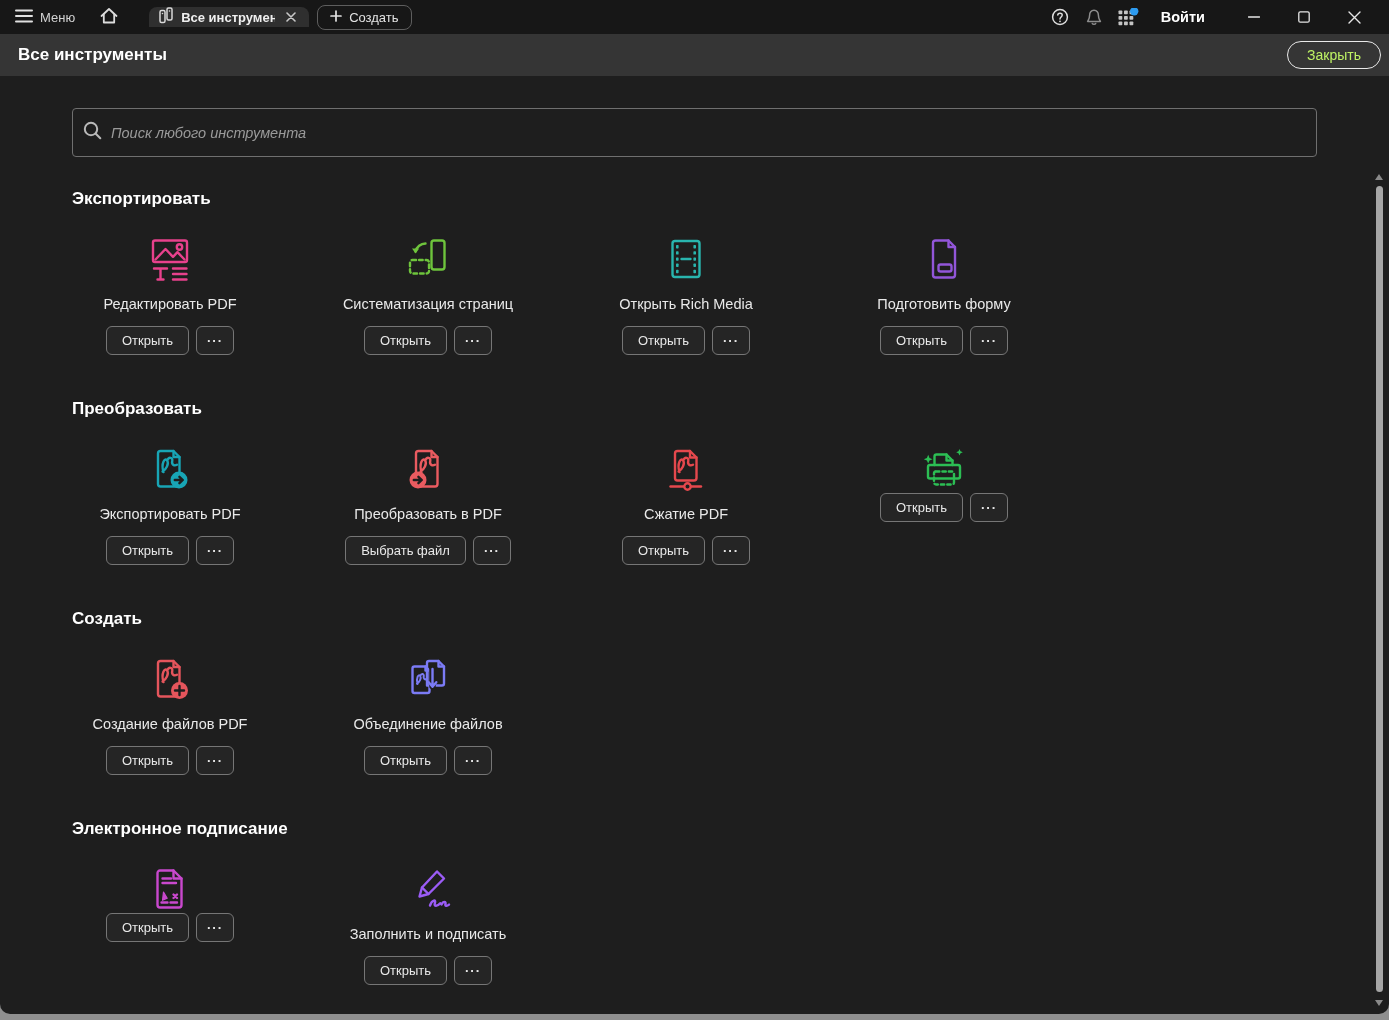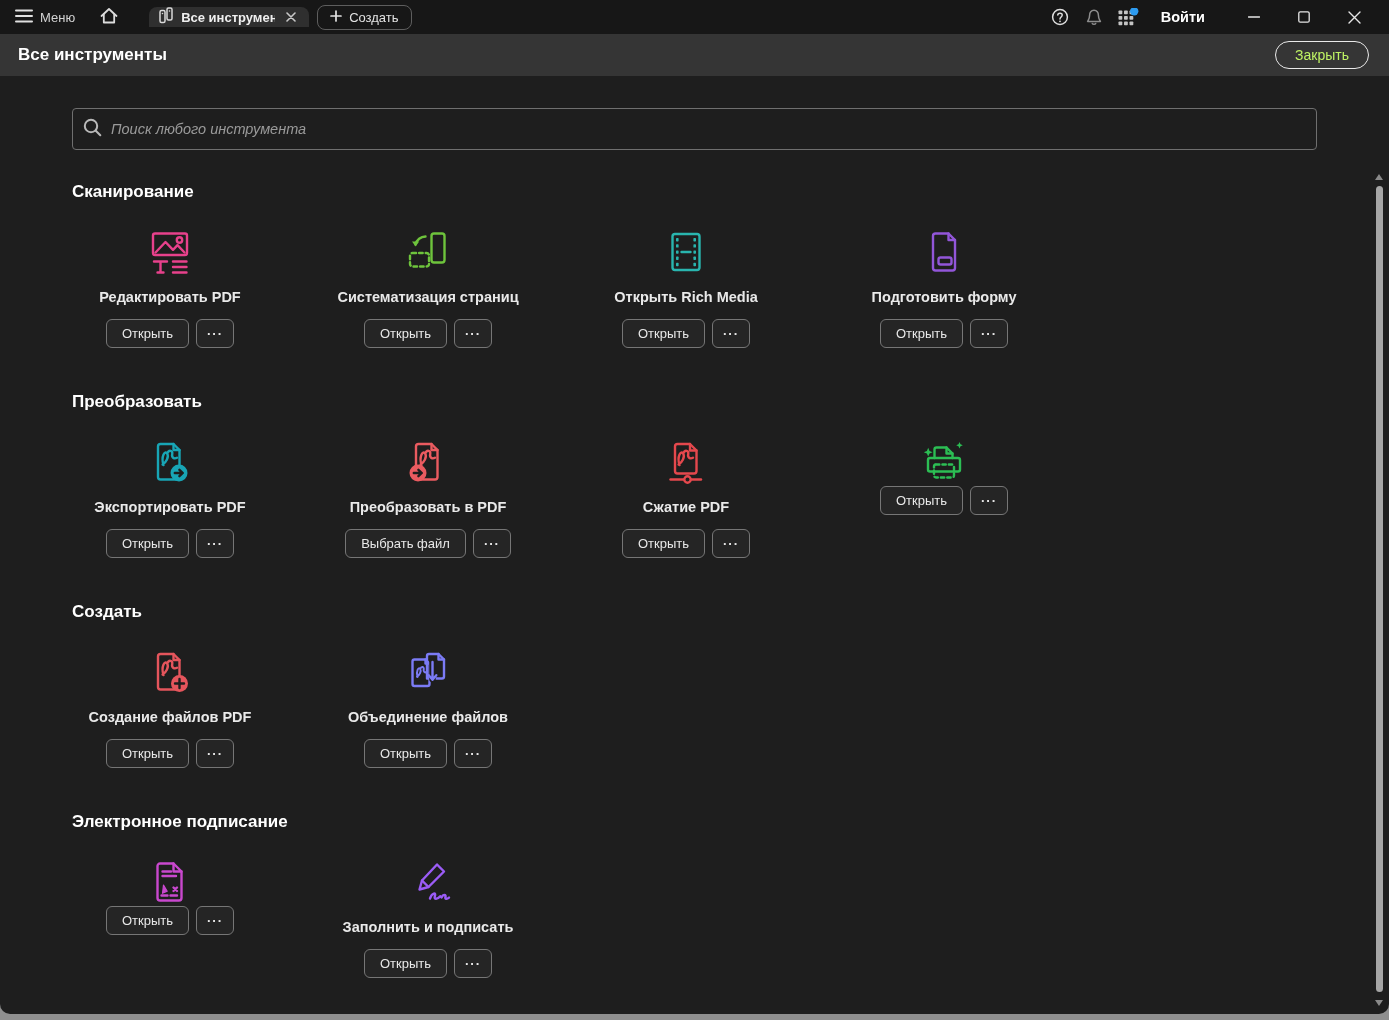--- a/index.html
+++ b/index.html
@@ -34,48 +34,48 @@
     display:flex; align-items:center; gap:7px; border:1px solid #5E5E5E; border-radius:8px;
     height:25px; padding:0 12px; margin:auto 0 auto 8px; color:#E3E3E3; font-size:13px;
   }
   .tb-right { margin-left:auto; display:flex; align-items:center; gap:4px; padding-right:12px; }
   .tb-icon-btn { display:flex; align-items:center; justify-content:center; width:30px; height:100%; position:relative; }
   .signin { color:#FFFFFF; font-weight:700; font-size:14.5px; padding:0 22px 0 14px; }
   .winctl { width:46px; height:100%; display:flex; align-items:center; justify-content:center; }
   
   .appbar {
     height:42px; background:#353535; flex:0 0 42px;
-    display:flex; align-items:center; padding:0 20px 0 18px;
+    display:flex; align-items:center; padding:0 8px 0 18px;
   }
   .app-title { color:#FFFFFF; font-size:17px; font-weight:700; }
   .close-pill {
     margin-left:auto; border:1.5px solid #E9E9E9; border-radius:15px; background:transparent;
     color:#bef264; font-size:14px; padding:5px 19px; font-family:inherit;
   }
   
   .content { flex:1; position:relative; overflow:hidden; padding:32px 72px 0 72px; }
   .searchbar {
-    height:42px; border:1px solid #6F6F6F; border-radius:4px; background:transparent;
+    height:49px; border:1px solid #6F6F6F; border-radius:4px; background:transparent;
     display:flex; align-items:center; padding:0 10px; gap:9px;justify-content:space-between;
   }
   .searchbar input {
     flex:1; background:transparent; border:none; outline:none;
     color:#DDDDDD; font-size:14.5px; font-style:italic; font-family:inherit;
   }
   .searchbar input::placeholder { color:#9A9A9A; font-style:italic; }
   .sections { margin-top:31px; }
   .tool-section { margin-bottom:41px; }
   .section-title { color:#FFFFFF; font-size:17px; font-weight:700; line-height:21px; margin-bottom:20px; }
   .tool-row { display:grid; grid-template-columns:repeat(4,258px); margin-left:-31px; }
   .tool-card { height:128px; display:flex; flex-direction:column; align-items:center; }
   .tool-icon { width:48px; height:48px; margin-top:6px; flex:0 0 auto; }
   .tool-icon svg { width:48px; height:48px; display:block; }
   .tool-label {
     flex:1; display:flex; align-items:center; text-align:center;
-    color:#E9E9E9; font-size:14.5px; line-height:17px; max-width:190px;font-weight:bold;
+    color:#E9E9E9; font-size:14.5px; line-height:17px; max-width:190px;
   }
   .tool-buttons { display:flex; gap:7px; margin-bottom:2px; }
   .btn {
     height:29px; background:#252525; border:1px solid #767676; border-radius:6px;
     color:#E8E8E8; font-size:13px; padding:0 15px; font-family:inherit;
   }
   .btn.more { padding:0 10px; letter-spacing:1px; font-weight:700; }
   
   .scrollbar { position:absolute; right:4px; top:96px; bottom:6px; width:11px; }
   .sb-up, .sb-down { position:absolute; left:1px; width:0; height:0; border-left:4.5px solid transparent; border-right:4.5px solid transparent; }
@@ -191,21 +191,21 @@
         <svg width="19" height="19" viewBox="0 0 19 19" fill="none" stroke="#B9B9B9" stroke-width="2" stroke-linecap="round">
             <circle cx="8" cy="8" r="6.2"></circle>
             <path d="M12.8 12.8 L17.3 17.3"></path>
           </svg>
       </span>
       <input type="text" placeholder="Поиск любого инструмента" style="">
     </div>
 
     <div class="sections">
         <section class="tool-section">
-          <h2 class="section-title">Сканирование</h2>
+          <h2 class="section-title">Экспортировать</h2>
           <div class="tool-row">
             <div class="tool-card">
               <div class="tool-icon">
                 <svg viewBox="0 0 48 48" fill="none" stroke="#E8418C" stroke-width="2.4" stroke-linecap="round" stroke-linejoin="round">
                   <rect x="7" y="5.5" width="34" height="21.5" rx="2"></rect>
                   <circle cx="33.5" cy="12" r="2.7"></circle>
                   <path d="M9.5 24.5 L19.5 14 L27 21.8 L31.5 17.2 L38.5 24.5"></path>
                   <path d="M8 33.5 H21 M14.5 33.5 V44.5 M11.5 44.5 H17.5"></path>
                   <path d="M27 33.5 H40.5 M27 39 H40.5 M27 44.5 H40.5"></path>
                 </svg>

